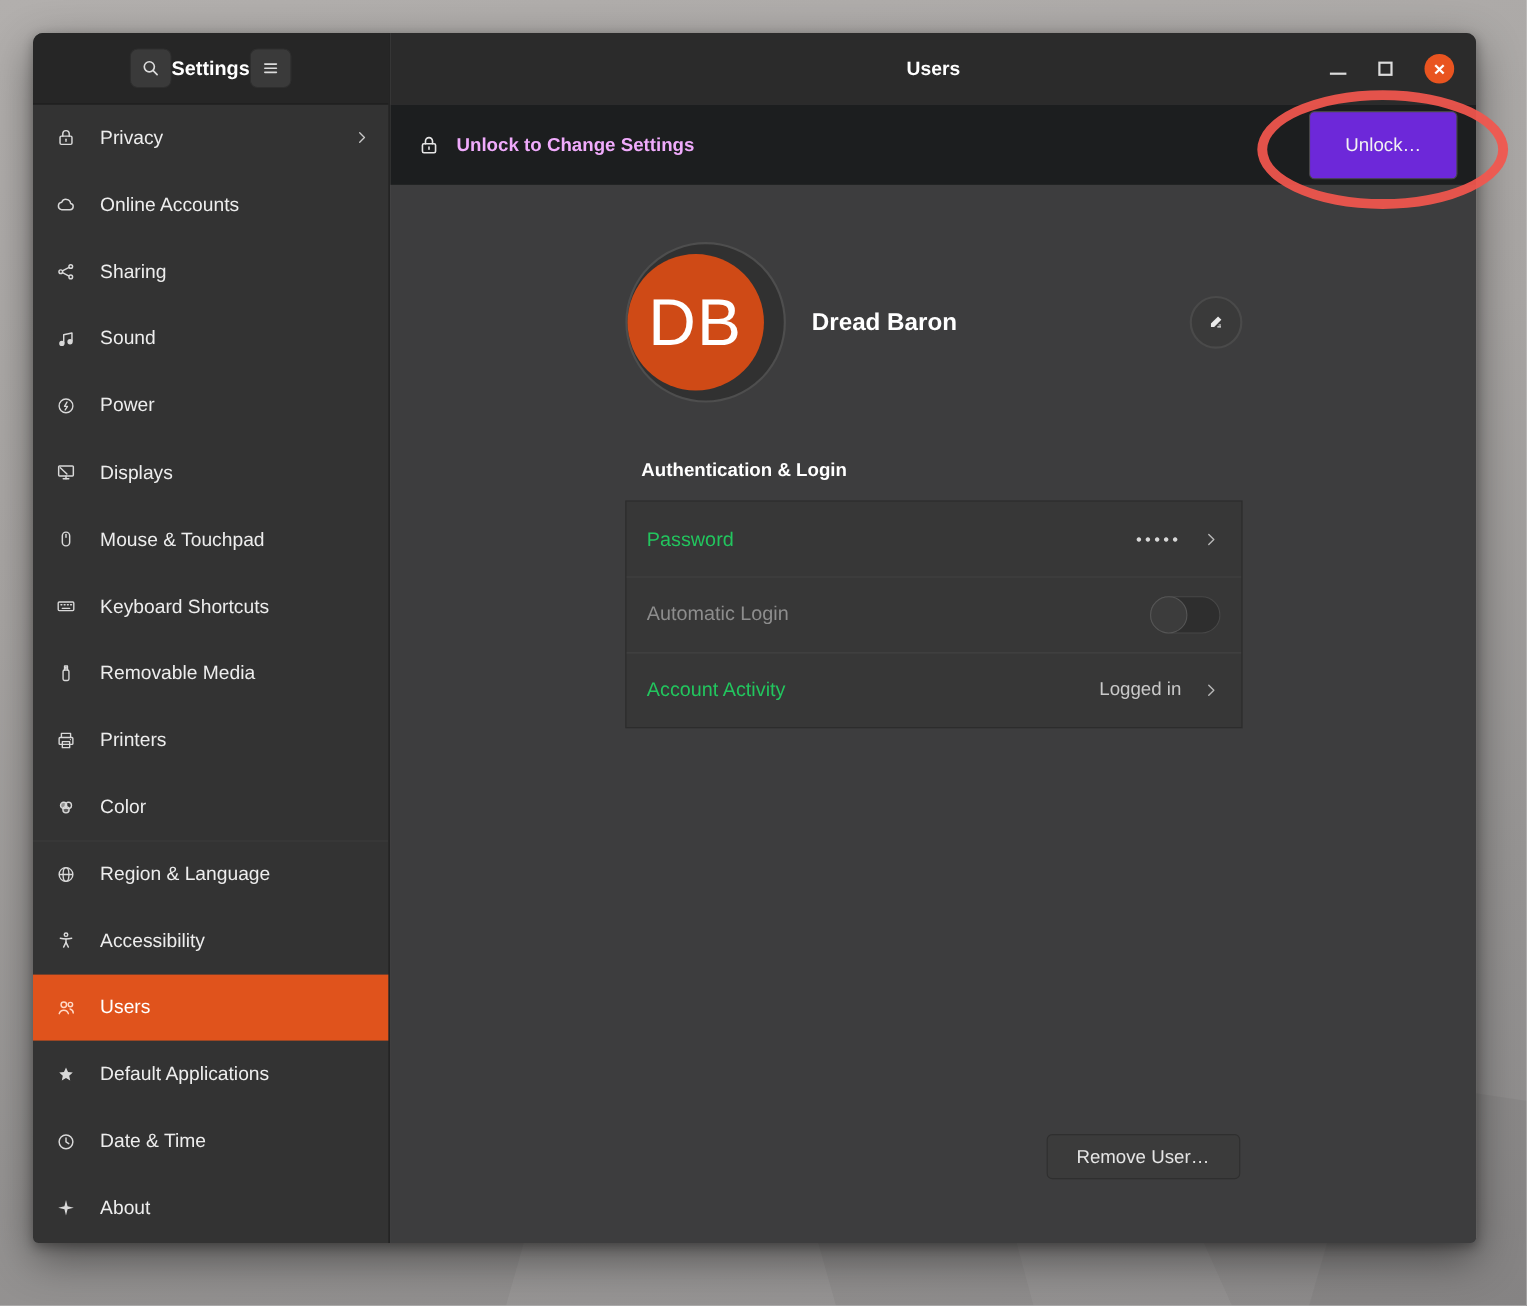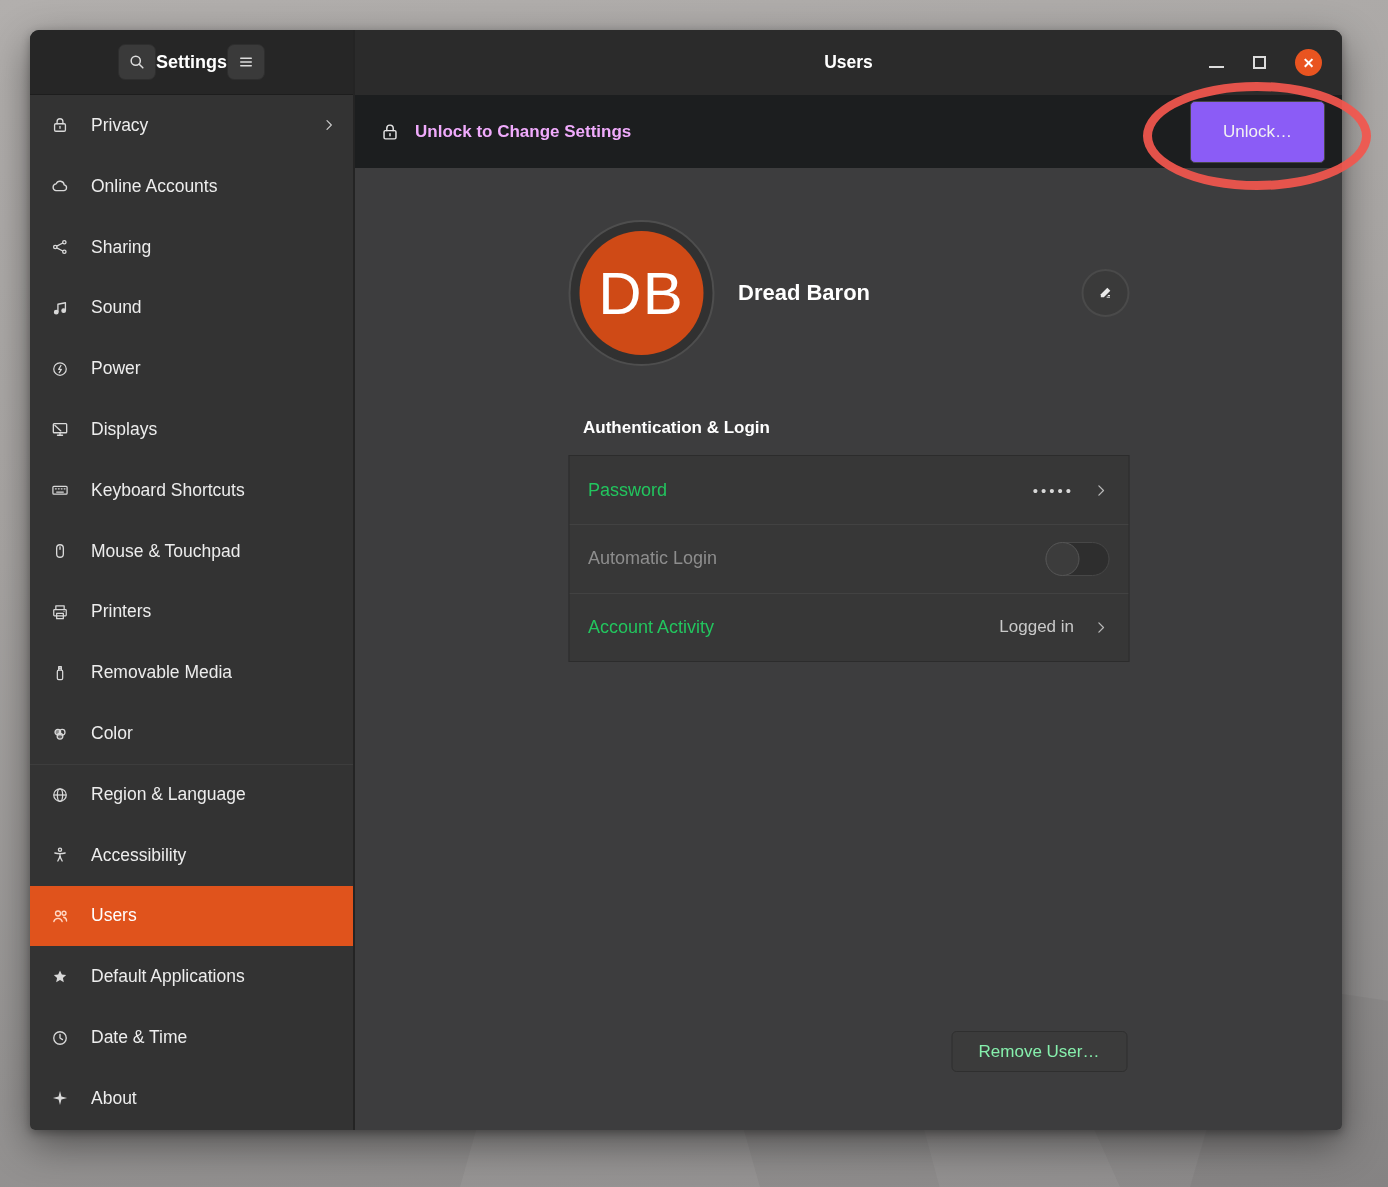--- a/index.html
+++ b/index.html
@@ -49,31 +49,31 @@
   .wc-max { width:13px; height:13px; border:2px solid #dcdcdc; background:transparent; }
   .wc-close { width:27px; height:27px; border-radius:50%;
     background:var(--close-button,#E95420); color:#ffffff; font-size:14px; font-weight:bold;
     display:flex; align-items:center; justify-content:center; }
 
   .banner { height:73px; flex:none; background:#1c1e1f; display:flex; align-items:center;
     padding:0 17px 0 24px; gap:14px; }
   .banner-texts { display:flex; flex-direction:column; gap:2px; }
   .banner-title { color:#f0abfc; font-weight:bold; font-size:17px; }
   .banner-sub { color:#d6d6d6; font-size:15.5px; }
-  .unlock-btn { margin-left:auto; width:135px; height:62px; background:#8b5cf6;
+  .unlock-btn { margin-left:auto; width:135px; height:62px; background:#6d28d9;
     border:1px solid #474747; border-radius:5px; color:#f2f2f2; font-size:17px;
     display:flex; align-items:center; justify-content:center; }
 
   .content { flex:1; position:relative; }
   .column { position:absolute; left:50%; transform:translateX(-50%); width:561px;
     top:0; bottom:0; }
 
   .avatar-row { position:absolute; top:52px; left:0; right:0; display:flex; align-items:center; }
   .avatar-outer { width:146px; height:146px; border-radius:50%; background:#313131;
-    border:2px solid #4e4e4e; display:flex; align-items:center; justify-content:center; }
+    border:2px solid #4e4e4e; display:flex; align-items:center; justify-content:flex-start; }
   .avatar-inner { width:124px; height:124px; border-radius:50%;
     background:var(--avatar-orange,#CF4A16); color:#ffffff; font-size:60px;
     display:flex; align-items:center; justify-content:center; letter-spacing:1px; }
   .user-name { margin-left:24px; color:#ffffff; font-weight:bold; font-size:22px; }
   .edit-btn { margin-left:auto; width:48px; height:48px; border-radius:50%;
     background:#3a3a3a; border:2px solid #4a4a4a; display:flex; align-items:center;
     justify-content:center; }
 
   .auth-heading { position:absolute; top:250px; left:15px; color:#ffffff;
     font-weight:bold; font-size:17px; }
@@ -86,21 +86,21 @@
   .auth-right { margin-left:auto; display:flex; align-items:center; gap:18px; }
   .dots { color:#d8d8d8; font-size:15px; letter-spacing:3px; }
   .value-text { color:#c9c9c9; font-size:17px; }
 
   .toggle { width:64px; height:34px; border-radius:17px; background:#2e2e2e;
     border:1px solid #474747; position:relative; }
   .toggle .knob { position:absolute; left:-1px; top:-1px; width:34px; height:34px;
     border-radius:50%; background:#3c3c3c; border:1px solid #555555; }
 
   .remove-btn { position:absolute; right:2px; bottom:58px; width:176px; height:41px;
-    background:#3b3b3b; border:1px solid #2f2f2f; border-radius:5px; color:#86efac;
+    background:#3b3b3b; border:1px solid #2f2f2f; border-radius:5px; color:#e5e5e5;
     font-size:17px; display:flex; align-items:center; justify-content:center; }
 
   .annotation-ellipse { position:absolute; left:1143px; top:82px; width:228px; height:108px;
     border:9px solid var(--annotation-red,#F2564D); border-radius:50%; z-index:5;
     opacity:.93; pointer-events:none; }
 
   svg.ic { display:block; }
 </style>
 </head>
 <body>
@@ -202,64 +202,64 @@
                 <line x1="9" y1="19.5" x2="15" y2="19.5"></line>
                 <line x1="12" y1="16.5" x2="12" y2="19.5"></line>
                 <line x1="5.8" y1="7.5" x2="13" y2="14.3"></line>
               </svg>
           </span>
           <span>Displays</span>
         </div>
 
         <div class="side-row">
           <span class="icn">
+            <svg class="ic" width="20" height="20" viewBox="0 0 24 24" fill="none" stroke="#d9d9d9" stroke-width="1.6" stroke-linecap="round">
+                <rect x="8" y="4.5" width="8" height="15" rx="4"></rect>
+                <line x1="12" y1="7" x2="12" y2="10"></line>
+              </svg>
+          </span>
+          <span>Mouse &amp; Touchpad</span>
+        </div>
+
+        <div class="side-row">
+          <span class="icn">
             <svg class="ic" width="20" height="20" viewBox="0 0 24 24" fill="none" stroke="#d9d9d9" stroke-width="1.5" stroke-linecap="round">
                 <rect x="3.5" y="7.5" width="17" height="9.5" rx="1.2"></rect>
                 <line x1="6.5" y1="10.5" x2="7.5" y2="10.5"></line>
                 <line x1="10" y1="10.5" x2="11" y2="10.5"></line>
                 <line x1="13.5" y1="10.5" x2="14.5" y2="10.5"></line>
                 <line x1="17" y1="10.5" x2="18" y2="10.5"></line>
                 <line x1="8" y1="14.5" x2="16" y2="14.5"></line>
               </svg>
           </span>
           <span>Keyboard Shortcuts</span>
         </div>
 
         <div class="side-row">
           <span class="icn">
-            <svg class="ic" width="20" height="20" viewBox="0 0 24 24" fill="none" stroke="#d9d9d9" stroke-width="1.6" stroke-linecap="round">
-                <rect x="8" y="4.5" width="8" height="15" rx="4"></rect>
-                <line x1="12" y1="7" x2="12" y2="10"></line>
-              </svg>
-          </span>
-          <span>Mouse &amp; Touchpad</span>
+            <svg class="ic" width="20" height="20" viewBox="0 0 24 24" fill="none" stroke="#d9d9d9" stroke-width="1.5" stroke-linecap="round" stroke-linejoin="round">
+                <rect x="8.8" y="8.5" width="6.4" height="11.5" rx="1.6"></rect>
+                <path d="M10.4 8.5V4.2h3.2v4.3"></path>
+                <line x1="11.5" y1="5.8" x2="11.5" y2="6.6"></line>
+                <line x1="12.9" y1="5.8" x2="12.9" y2="6.6"></line>
+              </svg>
+          </span>
+          <span>Removable Media</span>
         </div>
 
         <div class="side-row">
           <span class="icn">
             <svg class="ic" width="20" height="20" viewBox="0 0 24 24" fill="none" stroke="#d9d9d9" stroke-width="1.5" stroke-linejoin="round">
                 <path d="M7 9V4.5h10V9"></path>
                 <rect x="4.5" y="9" width="15" height="7.5" rx="1"></rect>
                 <rect x="8" y="13.5" width="8" height="6.5"></rect>
                 <circle cx="16.8" cy="11.2" r=".7" fill="#d9d9d9" stroke="none"></circle>
               </svg>
           </span>
           <span>Printers</span>
-        </div>
-
-        <div class="side-row">
-          <span class="icn">
-            <svg class="ic" width="20" height="20" viewBox="0 0 24 24" fill="none" stroke="#d9d9d9" stroke-width="1.5" stroke-linecap="round" stroke-linejoin="round">
-                <rect x="8.8" y="8.5" width="6.4" height="11.5" rx="1.6"></rect>
-                <path d="M10.4 8.5V4.2h3.2v4.3"></path>
-                <line x1="11.5" y1="5.8" x2="11.5" y2="6.6"></line>
-                <line x1="12.9" y1="5.8" x2="12.9" y2="6.6"></line>
-              </svg>
-          </span>
-          <span>Removable Media</span>
         </div>
 
         <div class="side-row">
           <span class="icn">
             <svg class="ic" width="20" height="20" viewBox="0 0 24 24" fill="none" stroke="#d9d9d9" stroke-width="1.5">
                 <circle cx="9.4" cy="9.8" r="3.4" fill="#d9d9d9" fill-opacity=".55"></circle>
                 <circle cx="14.6" cy="9.8" r="3.4"></circle>
                 <circle cx="12" cy="14.6" r="3.4" fill="#d9d9d9" fill-opacity=".25"></circle>
               </svg>
           </span>

